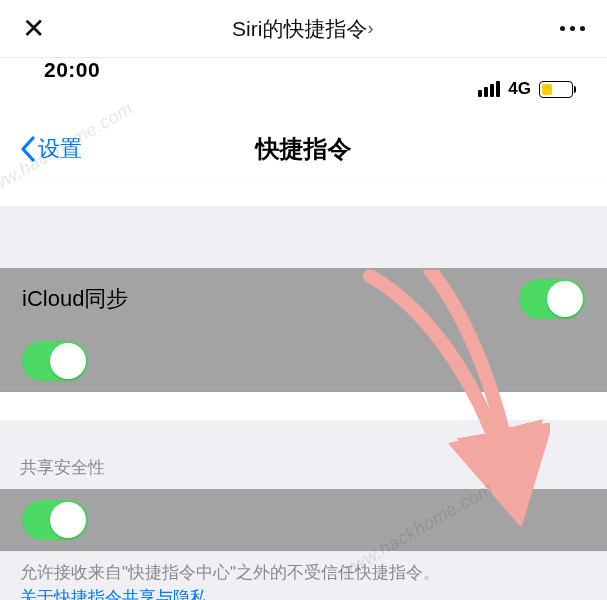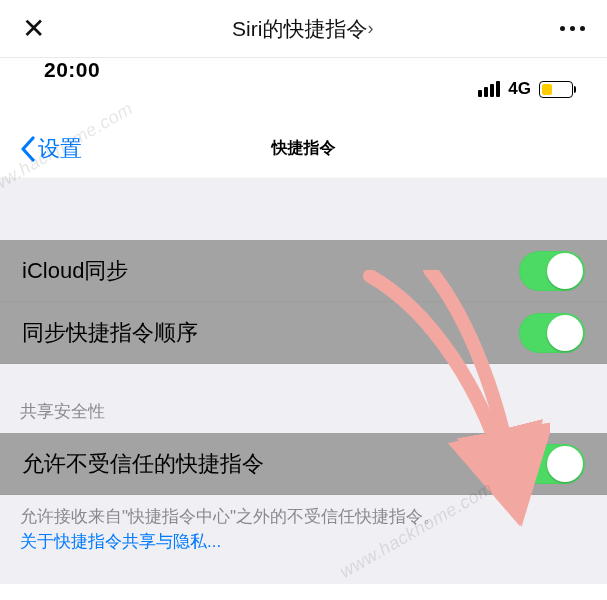--- a/index.html
+++ b/index.html
@@ -101,28 +101,28 @@
   }
   .navhdr .back {
     display: flex; align-items: center; gap: 2px;
     color: #007aff;
     font-size: 22px;
   }
   .navhdr .back svg { display:block; }
   .navhdr .ptitle {
     position: absolute; left: 0; right: 0;
     text-align: center;
-    font-size: 16px;
+    font-size: 24px;
     font-weight: 700;
     color: #000;
     pointer-events: none;
   }
 
   
-  .gap { background: #efeff4; }
+  .gap { background: #efeff4; margin-top: 28px; }
   .gap.tall { height: 62px; }
   .gap.withlabel { padding: 36px 20px 10px 20px; }
   .secthdr { color: #8a8a8e; font-size: 17px; }
 
   .cell {
     background: #a3a3a3;
     min-height: 62px;
     padding: 0 22px;
     display: flex;
     align-items: center;
@@ -226,32 +226,30 @@
 <div class="gap tall"></div>
 
 <div class="cell">
   <div class="label">iCloud同步</div>
   <div class="toggle">
       <div class="knob"></div>
     </div>
 </div>
 
 <div class="cell">
-  <div class="label">同步快捷指令顺序</div>
   <div class="toggle">
       <div class="knob"></div>
     </div>
 </div>
 
 <div class="gap withlabel">
   <div class="secthdr">共享安全性</div>
 </div>
 
 <div class="cell">
-  <div class="label">允许不受信任的快捷指令</div>
   <div class="toggle">
       <div class="knob"></div>
     </div>
 </div>
 
 <div class="footer">
   <span>允许接收来自"快捷指令中心"之外的不受信任快捷指令。</span><br>
   <span class="link">关于快捷指令共享与隐私...</span>
 </div>
 

